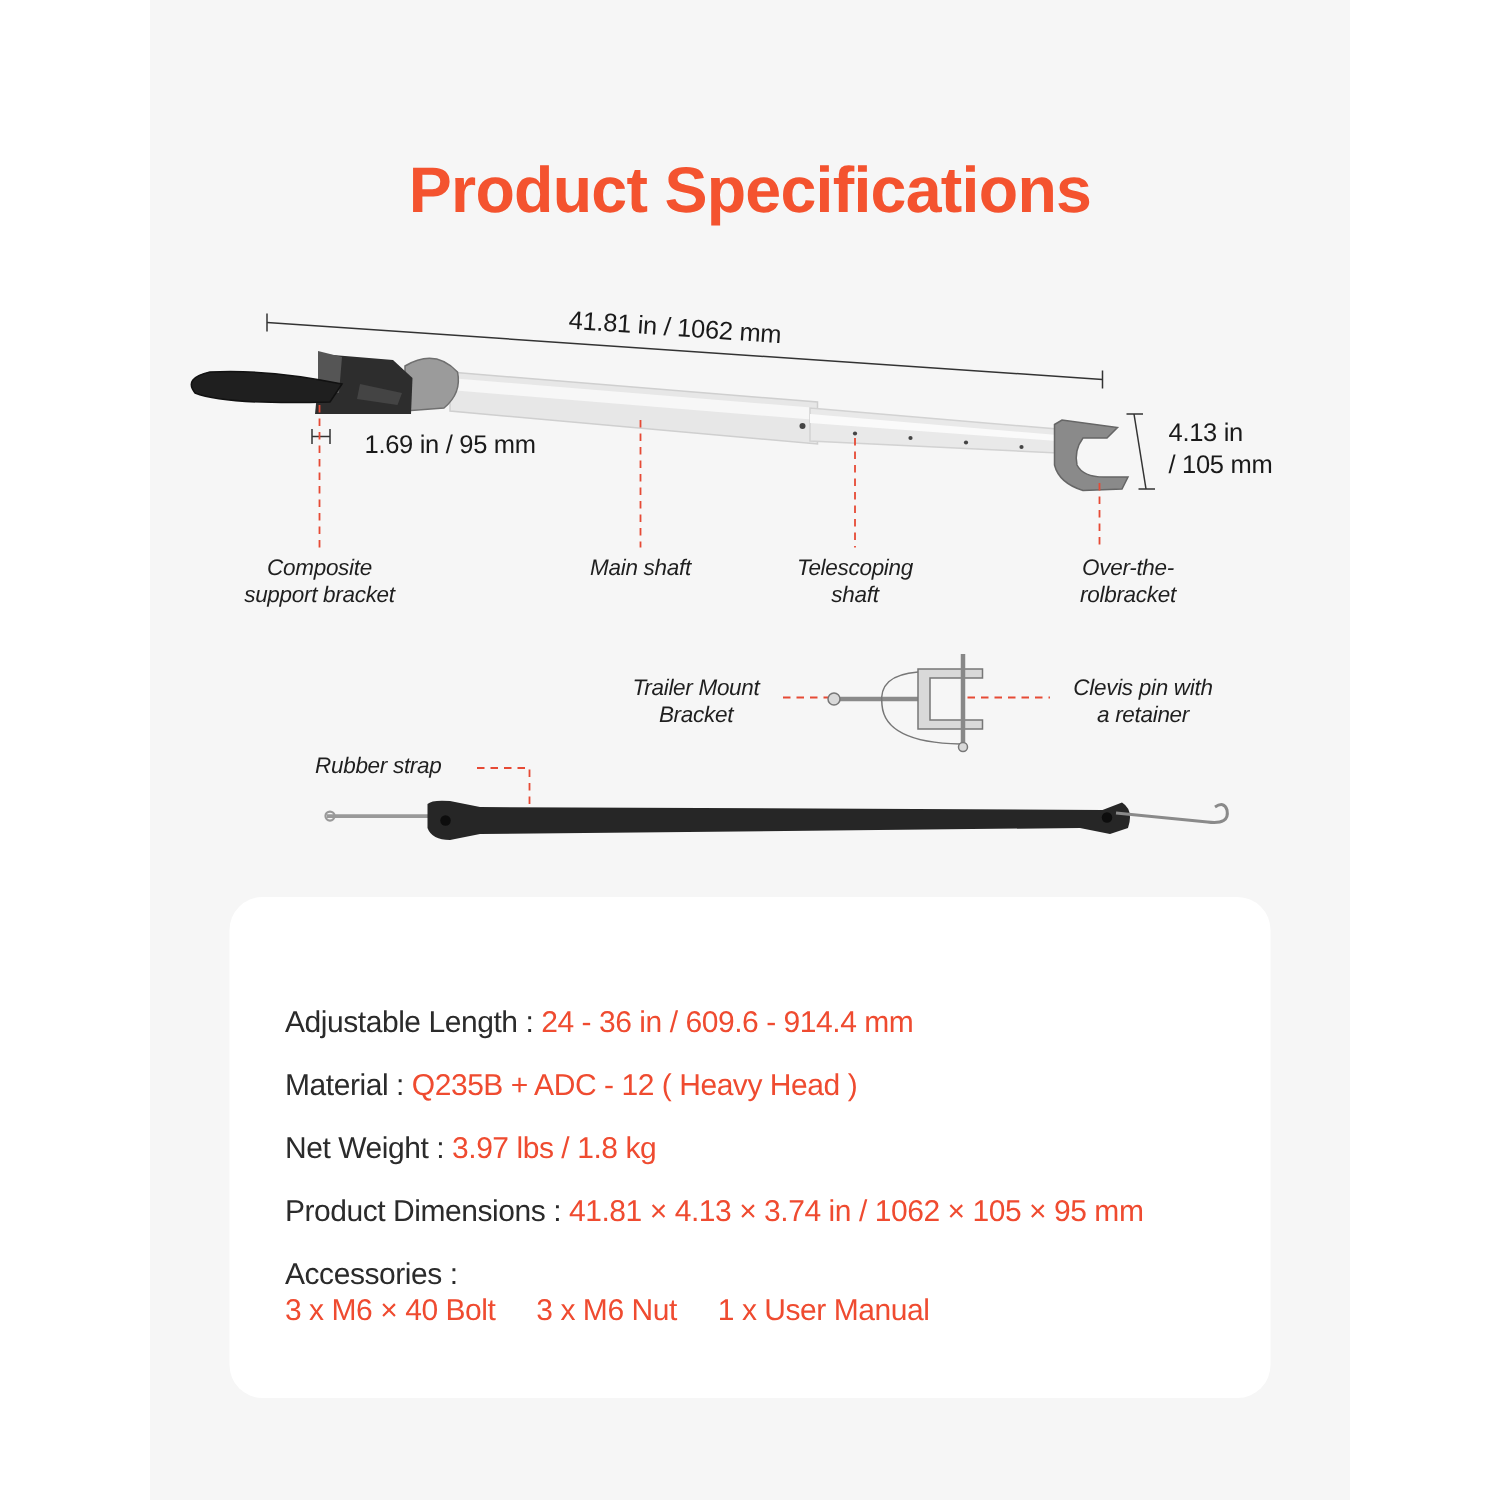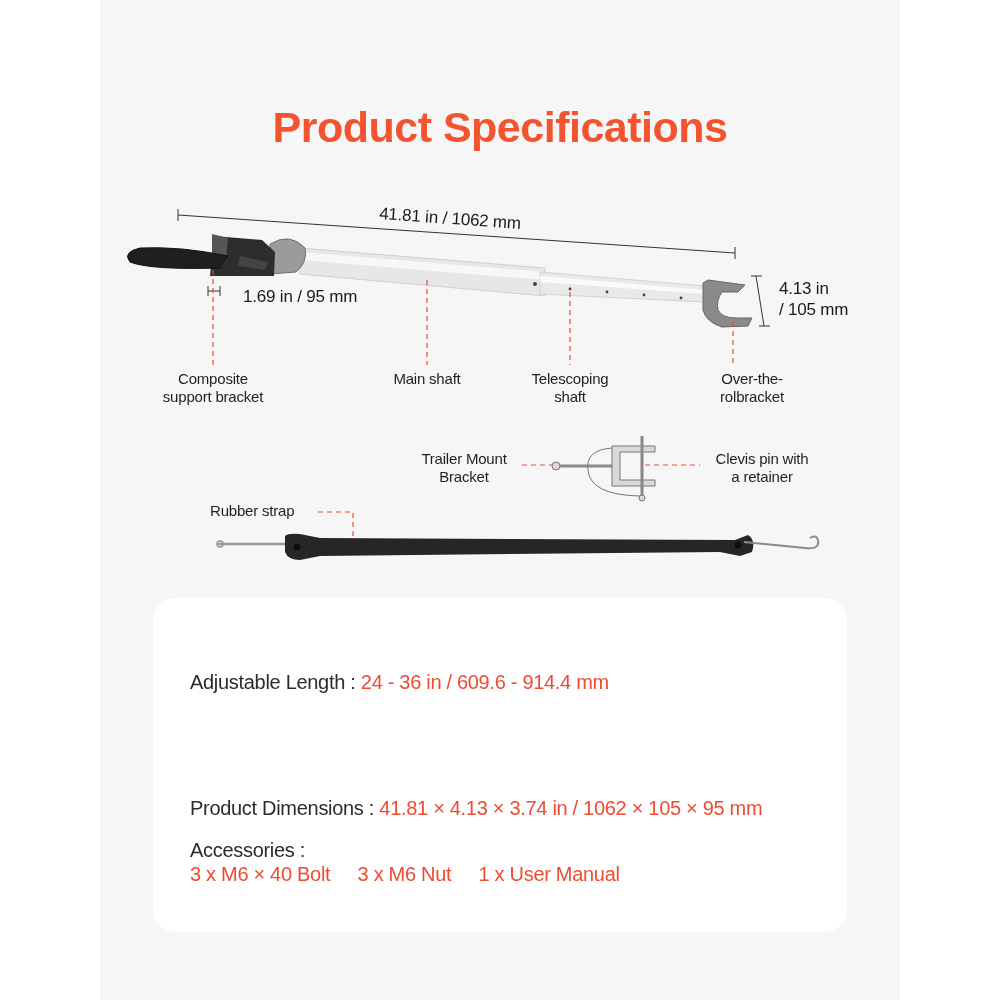--- a/index.html
+++ b/index.html
@@ -1,21 +1,21 @@
 <!DOCTYPE html>
 <html><head>
 <meta charset="utf-8">
 <style>
   html, body { margin:0; padding:0; }
   body { width:1000px; height:1000px; background:#ffffff; position:relative; overflow:hidden;
          font-family:"Liberation Sans", "DejaVu Sans", sans-serif; color:#222; }
   .panel { position:absolute; left:100px; top:0; width:800px; height:1000px; background:#f6f6f6; }
   .title { position:absolute; left:100px; width:800px; top:70px; text-align:center;
            font-size:43px; font-weight:700; letter-spacing:-0.5px; }
-  .lbl { position:absolute; font-size:15px; line-height:18px; color:#1f1f1f; text-align:center; letter-spacing:-0.2px; }
+  .lbl { position:absolute; font-size:15px; line-height:18px; color:#1f1f1f; text-align:center; letter-spacing:-0.2px;font-style:italic; }
   .dim { position:absolute; font-size:17px; line-height:21px; color:#1a1a1a; letter-spacing:-0.2px; }
   svg.art { position:absolute; left:0; top:0; }
   .card { position:absolute; left:153px; top:598px; width:694px; height:334px; background:#ffffff;
           border-radius:22px; }
   .row { position:absolute; left:37px; font-size:20px; line-height:24px; letter-spacing:-0.3px; white-space:nowrap; }
   .row .k { color:#2b2b2b; }
   .row .v { color:#ef4b30; }
   .acc span { margin-right:22px; }
 </style>
 </head>
@@ -127,20 +127,26 @@
 <div class="lbl" style="left:702px; width:120px; top:450px;">
   <div>Clevis pin with</div>
   <div>a retainer</div>
 </div>
 <div class="lbl" style="left:210px; top:502px; text-align:left;">Rubber strap</div>
 
 <div class="card">
   <div class="row" style="top:72px;">
     <span class="k">Adjustable Length : </span><span class="v">24 - 36 in / 609.6 - 914.4 mm</span>
   </div>
+  <div class="row" style="top:114px;">
+    <span class="k">Material : </span><span class="v">Q235B + ADC - 12 ( Heavy Head )</span>
+  </div>
+  <div class="row" style="top:156px;">
+    <span class="k">Net Weight : </span><span class="v">3.97 lbs / 1.8 kg</span>
+  </div>
   <div class="row" style="top:198px;">
     <span class="k">Product Dimensions : </span><span class="v">41.81 × 4.13 × 3.74 in / 1062 × 105 × 95 mm</span>
   </div>
   <div class="row" style="top:240px;">
     <span class="k">Accessories :</span>
   </div>
   <div class="row acc" style="top:264px;">
     <span class="v">3 x M6 × 40 Bolt</span>
     <span class="v">3 x M6 Nut</span>
     <span class="v">1 x User Manual</span>

